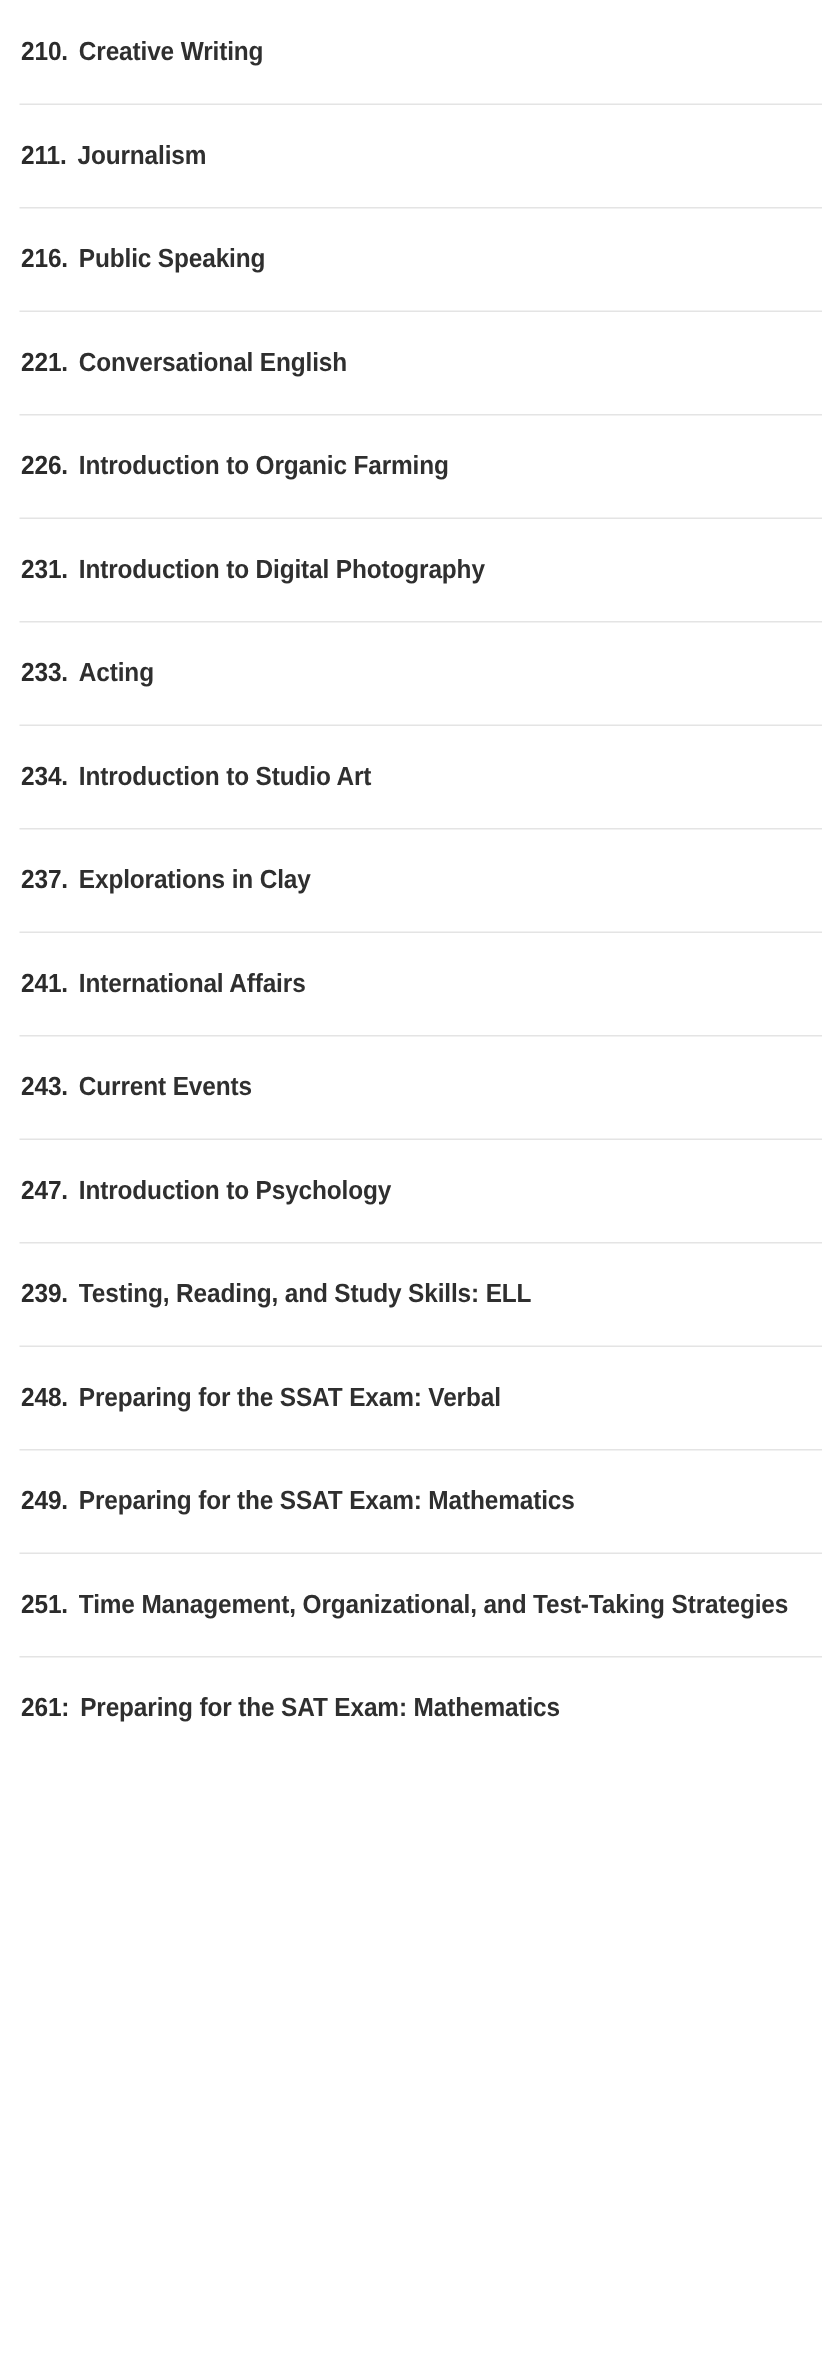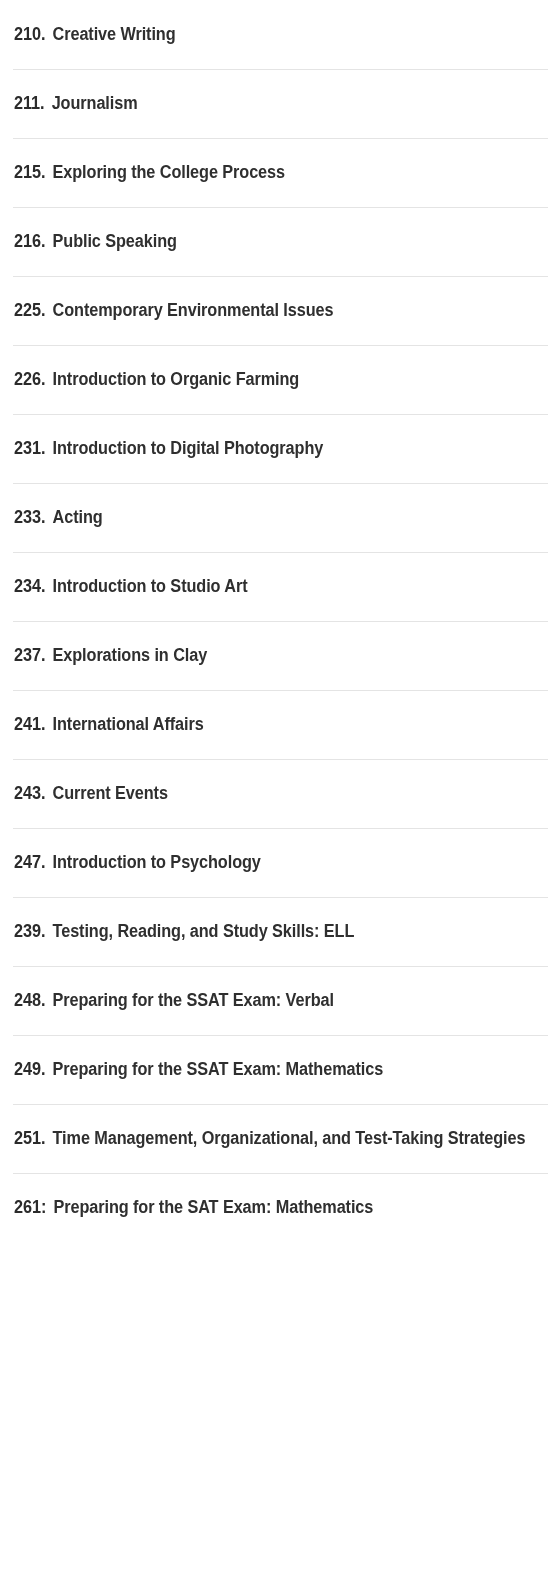--- a/index.html
+++ b/index.html
@@ -73,27 +73,24 @@
 <body>
 
 <ul class="course-list">
     <li class="course-row">
       <span class="course-text"><span class="course-number">210</span><span class="course-sep">.</span> <span class="course-title">Creative Writing</span></span>
     </li>
     <li class="course-row">
       <span class="course-text"><span class="course-number">211</span><span class="course-sep">.</span> <span class="course-title">Journalism</span></span>
     </li>
     <li class="course-row">
-      <span class="course-text"><span class="course-number">215</span><span class="course-sep">.</span> <span class="course-title">Exploring the College Process</span></span>
-    </li>
-    <li class="course-row">
       <span class="course-text"><span class="course-number">216</span><span class="course-sep">.</span> <span class="course-title">Public Speaking</span></span>
     </li>
     <li class="course-row">
-      <span class="course-text"><span class="course-number">225</span><span class="course-sep">.</span> <span class="course-title">Contemporary Environmental Issues</span></span>
+      <span class="course-text"><span class="course-number">221</span><span class="course-sep">.</span> <span class="course-title">Conversational English</span></span>
     </li>
     <li class="course-row">
       <span class="course-text"><span class="course-number">226</span><span class="course-sep">.</span> <span class="course-title">Introduction to Organic Farming</span></span>
     </li>
     <li class="course-row">
       <span class="course-text"><span class="course-number">231</span><span class="course-sep">.</span> <span class="course-title">Introduction to Digital Photography</span></span>
     </li>
     <li class="course-row">
       <span class="course-text"><span class="course-number">233</span><span class="course-sep">.</span> <span class="course-title">Acting</span></span>
     </li>

